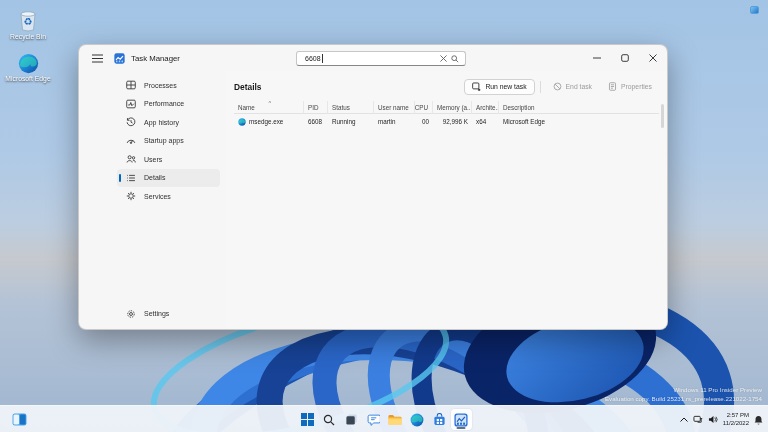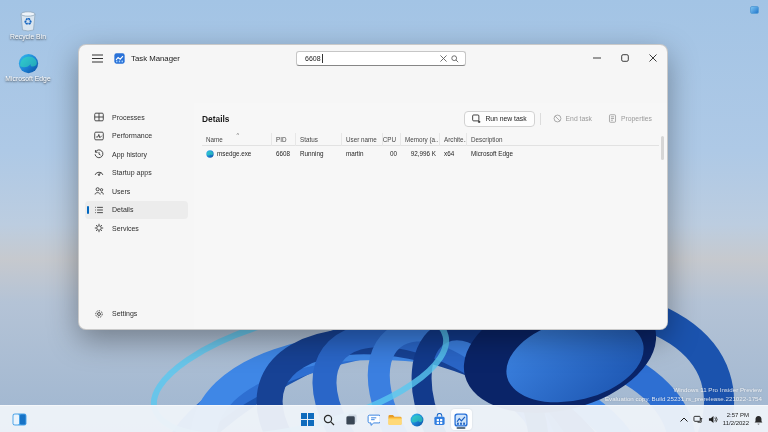--- a/index.html
+++ b/index.html
@@ -19,36 +19,36 @@
   .corner-icon { position:absolute; right:9px; top:6px; width:9px; height:8px; border-radius:2px;
     background:linear-gradient(135deg,#7cc4f2,#2277cc); border:1px solid #5aa0d8; }
 
   
   .watermark { position:absolute; right:6px; bottom:29px; text-align:right; font-size:6.2px; line-height:1.35;
     color:rgba(255,255,255,.82); text-shadow:0 0 2px rgba(0,0,0,.2); }
 
   
   .tm-window { position:absolute; left:78px; top:44px; width:590px; height:286px; background:#f6f6f6;
     border-radius:8px; border:1px solid rgba(0,0,0,.18); box-shadow:0 10px 30px rgba(0,0,0,.35);
-    display:flex; flex-direction:column; overflow:hidden;gap:32px; }
+    display:flex; flex-direction:column; overflow:hidden; }
 
   .titlebar { height:26px; display:flex; align-items:center; padding:0 0 0 9px; position:relative; flex:0 0 auto; }
   .hamburger { width:18px; height:18px; display:grid; place-items:center; border-radius:3px; }
   .app-icon { width:11px; height:11px; margin:0 6px 0 8px; }
   .win-title { font-size:7.8px; color:#1b1b1b; }
   .searchbox { position:absolute; left:217px; top:6px; width:170px; height:15px; background:#fff;
     border:1px solid #c6c6c6; border-bottom:1px solid #868686; border-radius:3px;
     display:flex; align-items:center; font-size:7px; color:#1b1b1b; padding:0 5px 0 8px; }
   .searchbox .caret { width:1px; height:9px; background:#333; margin-left:1px; }
   .searchbox .spacer { flex:1; }
   .sb-ic { width:11px; height:11px; display:grid; place-items:center; color:#5d5d5d; }
   .win-controls { margin-left:auto; display:flex; height:26px; }
   .wc { width:28px; height:26px; display:grid; place-items:center; color:#3c3c3c; }
 
-  .win-body { flex:1; display:flex; min-height:0; }
+  .win-body { flex:1; display:flex; min-height:0;padding-left:32px; }
 
   
   .sidebar { width:115px; flex:0 0 auto; display:flex; flex-direction:column; padding:5px 6px 6px 6px; }
   .side-item { height:18.5px; display:flex; align-items:center; gap:8px; padding-left:9px; border-radius:4px;
     font-size:7px; color:#2f2f2f; position:relative; flex:0 0 auto; }
   .side-item svg { flex:0 0 auto; color:#3a3a3a; }
   .side-item.selected { background:#ececec; }
   .side-item.selected::before { content:""; position:absolute; left:1.5px; top:5px; bottom:5px; width:2.5px;
     border-radius:2px; background:#0067c0; }
   .side-settings { margin-top:auto; }

